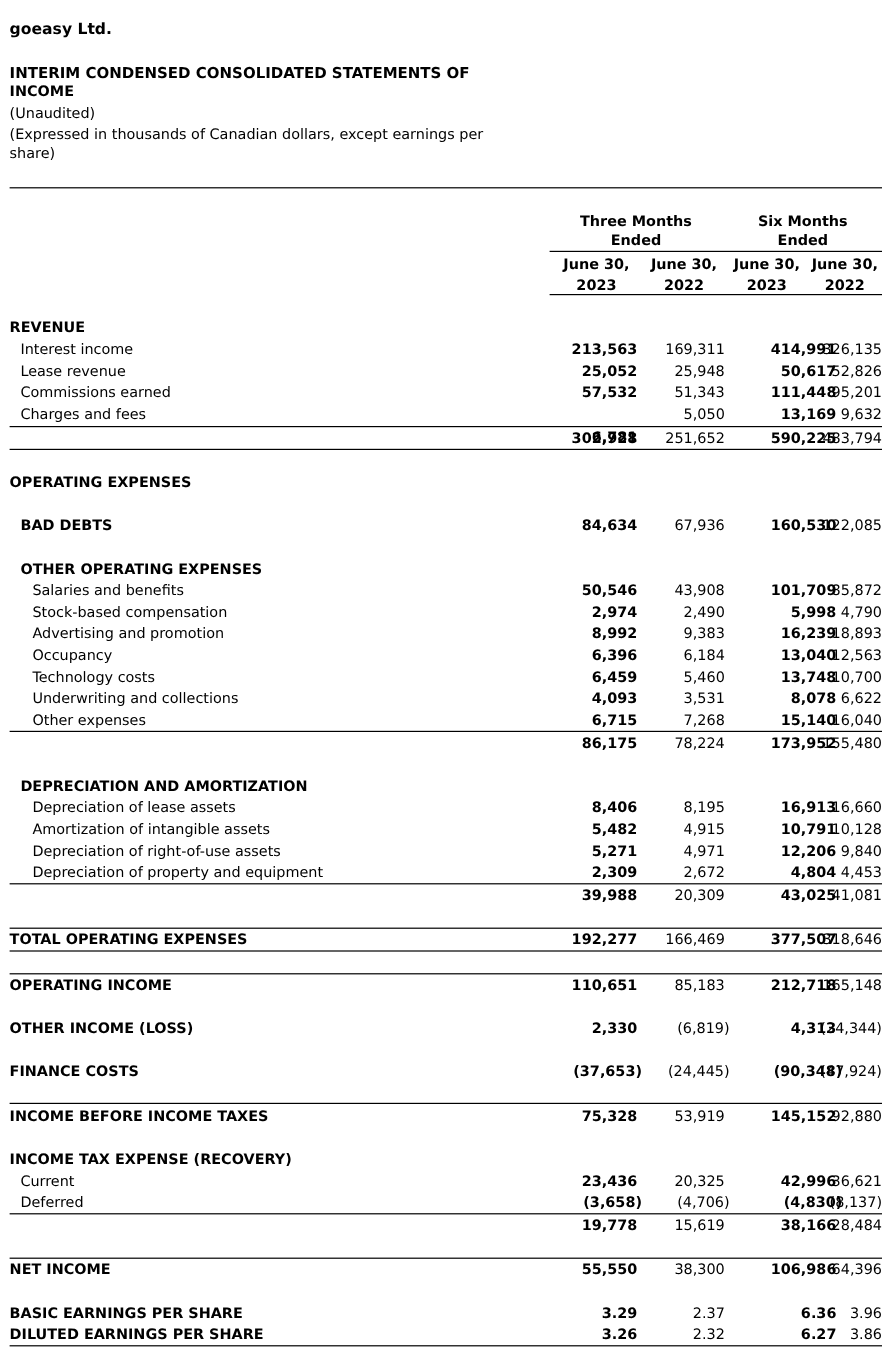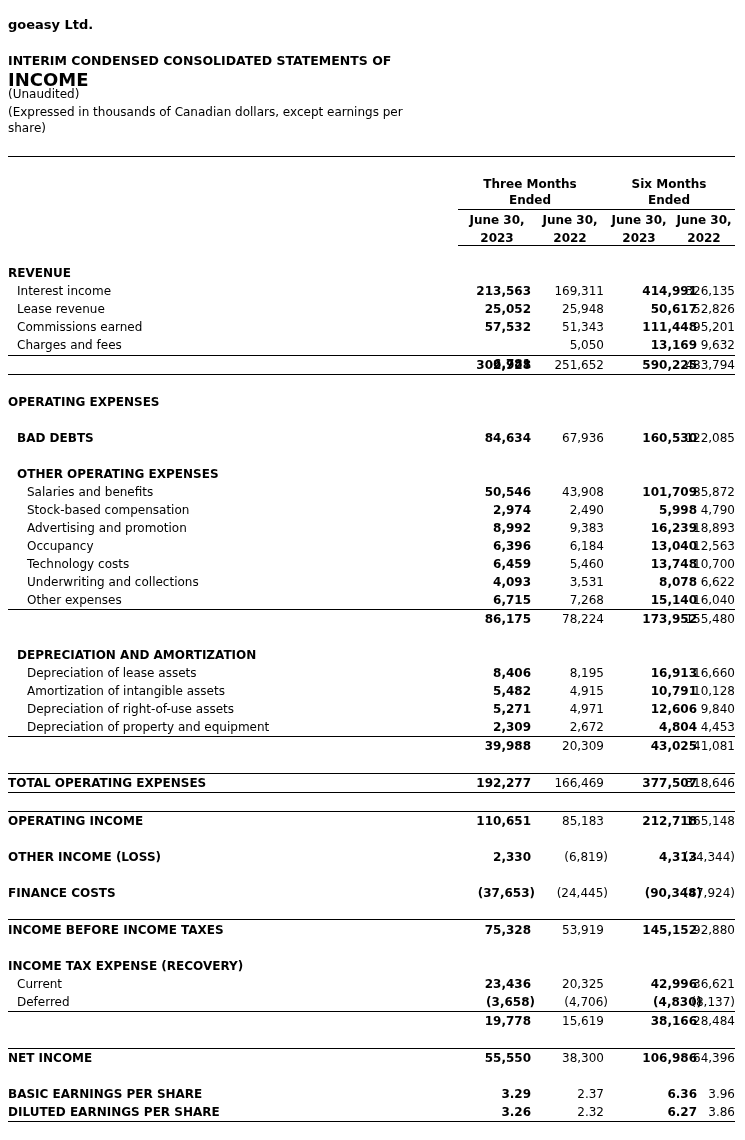--- a/index.html
+++ b/index.html
@@ -16,21 +16,21 @@
   .c3 { right: 48px; }      
   .c4 { right: 10px; }
   .lbl { position: absolute; white-space: nowrap; }
   .hdr { position: absolute; text-align: center; font-weight: bold; line-height: 16px; }
 </style>
 </head>
 <body>
 
 <div class="abs b" style="left:8px; top:17px; font-size:13px;">goeasy Ltd.</div>
 <div class="abs b" style="left:8px; top:53px; font-size:12.5px;">INTERIM CONDENSED CONSOLIDATED STATEMENTS OF</div>
-<div class="abs b" style="left:8px; top:69px; font-size:18px;">INCOME</div>
+<div class="abs b" style="left:8px; top:69px; font-size:12px;">INCOME</div>
 <div class="abs" style="left:8px; top:87px;">(Unaudited)</div>
 <div class="abs" style="left:8px; top:105px;">(Expressed in thousands of Canadian dollars, except earnings per</div>
 <div class="abs" style="left:8px; top:121px;">share)</div>
 
 <div class="hline" style="left:8px; width:727px; top:156px;"></div>
 
 <div class="hdr" style="left:460px; width:140px; top:176px;">
   <div>Three Months</div>
   <div>Ended</div>
 </div>
@@ -179,21 +179,21 @@
   <div class="lbl" style="left:27px; top:684px;">Amortization of intangible assets</div>
   <div class="num c1 b" style="top:684px;">5,482</div>
   <div class="num c2" style="top:684px;">4,915</div>
   <div class="num c3 b" style="top:684px;">10,791</div>
   <div class="num c4" style="top:684px;">10,128</div>
 </div>
 <div>
   <div class="lbl" style="left:27px; top:702px;">Depreciation of right-of-use assets</div>
   <div class="num c1 b" style="top:702px;">5,271</div>
   <div class="num c2" style="top:702px;">4,971</div>
-  <div class="num c3 b" style="top:702px;">12,606</div>
+  <div class="num c3 b" style="top:702px;">12,206</div>
   <div class="num c4" style="top:702px;">9,840</div>
 </div>
 <div>
   <div class="lbl" style="left:27px; top:720px;">Depreciation of property and equipment</div>
   <div class="num c1 b" style="top:720px;">2,309</div>
   <div class="num c2" style="top:720px;">2,672</div>
   <div class="num c3 b" style="top:720px;">4,804</div>
   <div class="num c4" style="top:720px;">4,453</div>
 </div>
 <div class="hline" style="left:8px; width:727px; top:736px;"></div>

